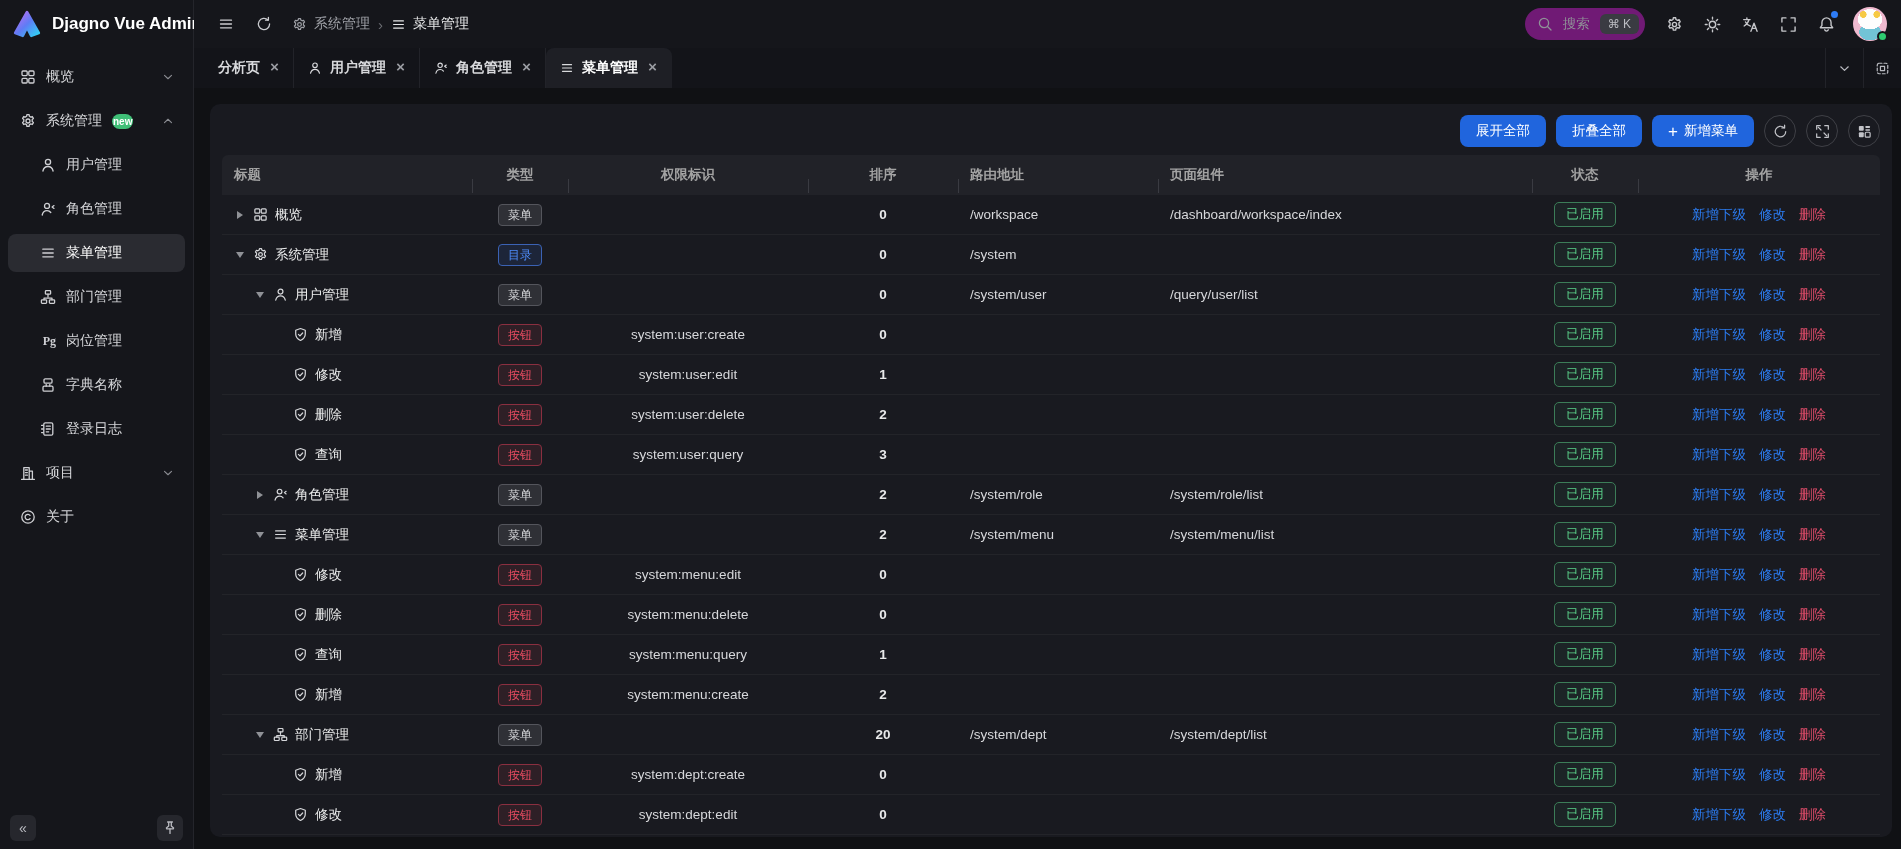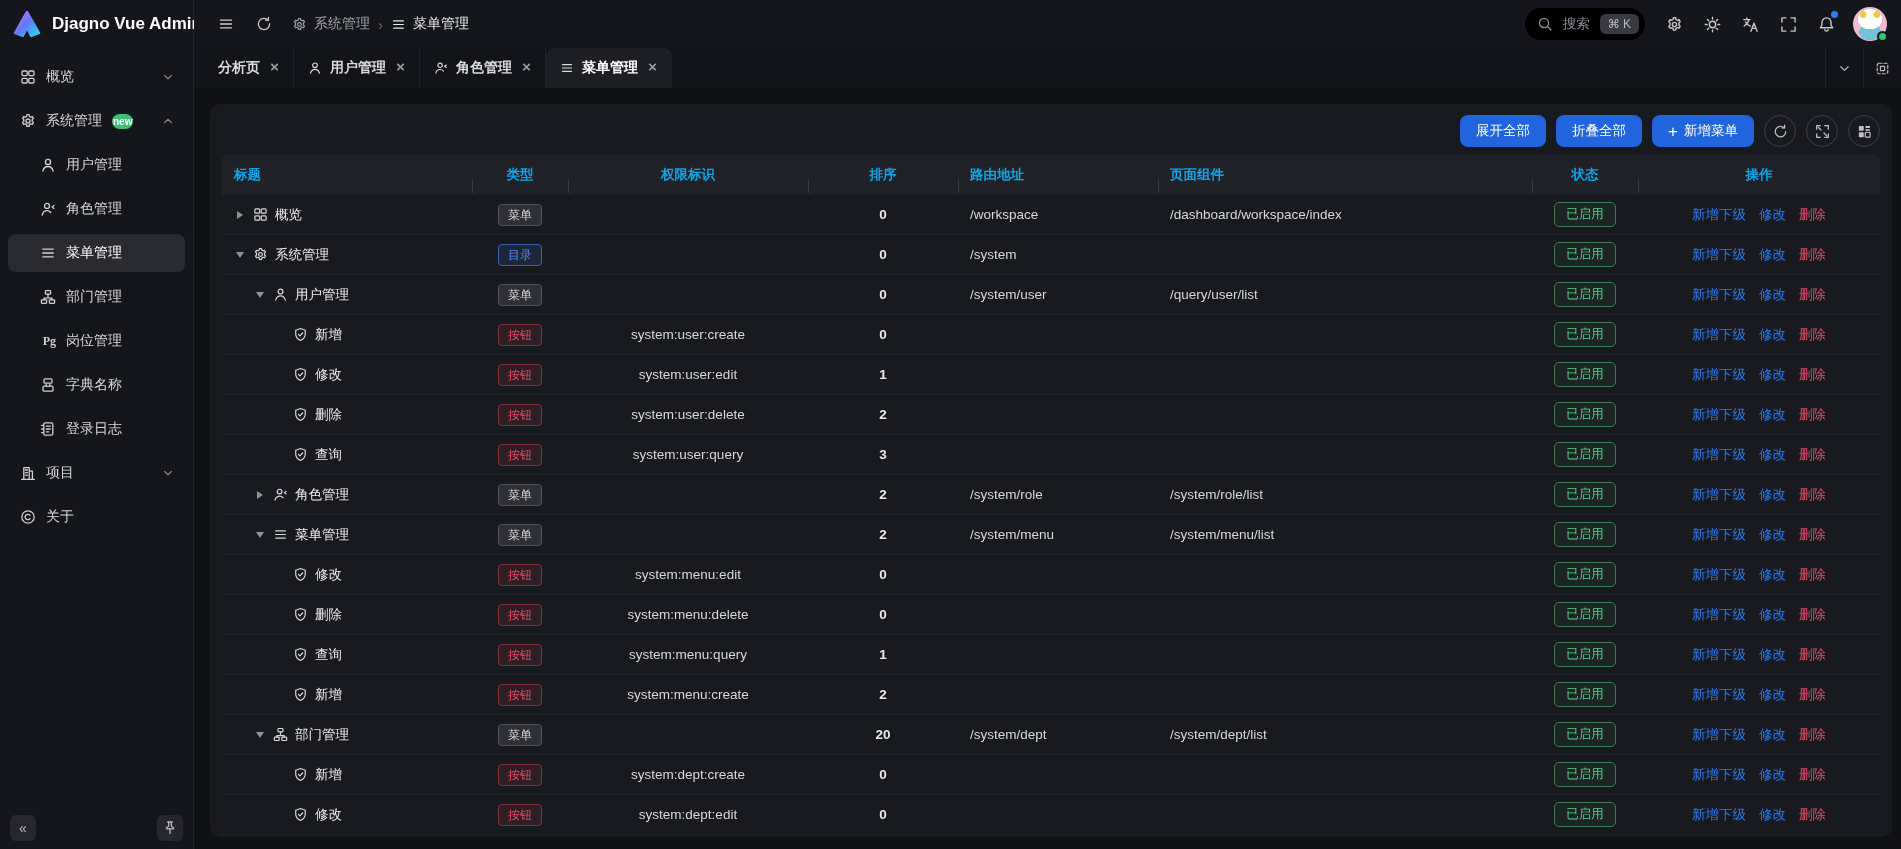--- a/index.html
+++ b/index.html
@@ -37,21 +37,21 @@
 
   .topbar { height:48px; background:#15161b; display:flex; align-items:center;
             padding:0 14px 0 16px; gap:6px; flex-shrink:0; }
   .tb-iconbtn { width:32px; height:32px; border:none; background:transparent; color:#cbccd0;
                 display:flex; align-items:center; justify-content:center; border-radius:8px; cursor:pointer; }
   .crumbs { display:flex; align-items:center; gap:8px; margin-left:6px; }
   .crumb { display:flex; align-items:center; gap:7px; color:#9ea0a6; cursor:pointer; }
   .crumb.current { color:#e8e9ea; }
   .crumb-sep { color:#6b6d73; font-size:15px; }
   .tb-right { margin-left:auto; display:flex; align-items:center; gap:4px; }
-  .search-pill { height:32px; background:#000000; border-radius:999px; display:flex;
+  .search-pill { height:32px; background:#701a75; border-radius:999px; display:flex;
                  align-items:center; gap:10px; padding:0 6px 0 12px; color:#8f9197;
                  font-size:13.5px; cursor:pointer; margin-right:8px; }
   .kbd { background:#3a3b42; border-radius:6px; padding:3px 8px; font-size:12px; color:#bdbec4; }
   .top-icon { position:relative; width:34px; height:34px; border:none; background:transparent;
               color:#c6c7cb; display:flex; align-items:center; justify-content:center;
               border-radius:8px; cursor:pointer; }
   .bell-dot { position:absolute; top:4px; right:5px; width:7px; height:7px; border-radius:50%;
               background:#2e7cf5; }
   .avatar { width:34px; height:34px; border-radius:50%; margin-left:6px; position:relative; cursor:pointer;
     background:
@@ -86,21 +86,21 @@
          gap:6px; cursor:pointer; font-family:inherit; }
   .btn .plus { font-size:17px; font-weight:400; line-height:1; }
   .icon-round { width:32px; height:32px; border-radius:50%; border:1px solid #3f4046;
                 background:transparent; color:#c3c4c9; display:flex; align-items:center;
                 justify-content:center; cursor:pointer; }
 
   
   .table { --cols:250px 96px 240px 150px 200px 374px 106px 1fr;
            flex:1; display:flex; flex-direction:column; min-height:0; }
   .thead { display:grid; grid-template-columns:var(--cols); background:#212228;
-           border-radius:6px 6px 0 0; height:40px; align-items:center; color:#0ea5e9;
+           border-radius:6px 6px 0 0; height:40px; align-items:center; color:#a3a3a3;
            font-size:13.5px; font-weight:600; flex-shrink:0; }
   .th { padding:0 12px; position:relative; }
   .th:not(:first-child)::before { content:""; position:absolute; left:0; top:13px; height:14px;
                                   width:1px; background:#3a3b42; }
   .al-c { text-align:center; } .al-l { text-align:left; }
   .tbody { flex:1; overflow:hidden; }
   .tr { display:grid; grid-template-columns:var(--cols); height:40px; align-items:center;
         border-bottom:1px solid #232429; font-size:13.5px; }
   .td { padding:0 12px; overflow:hidden; white-space:nowrap; }
   .td-title { display:flex; align-items:center; gap:7px; }

